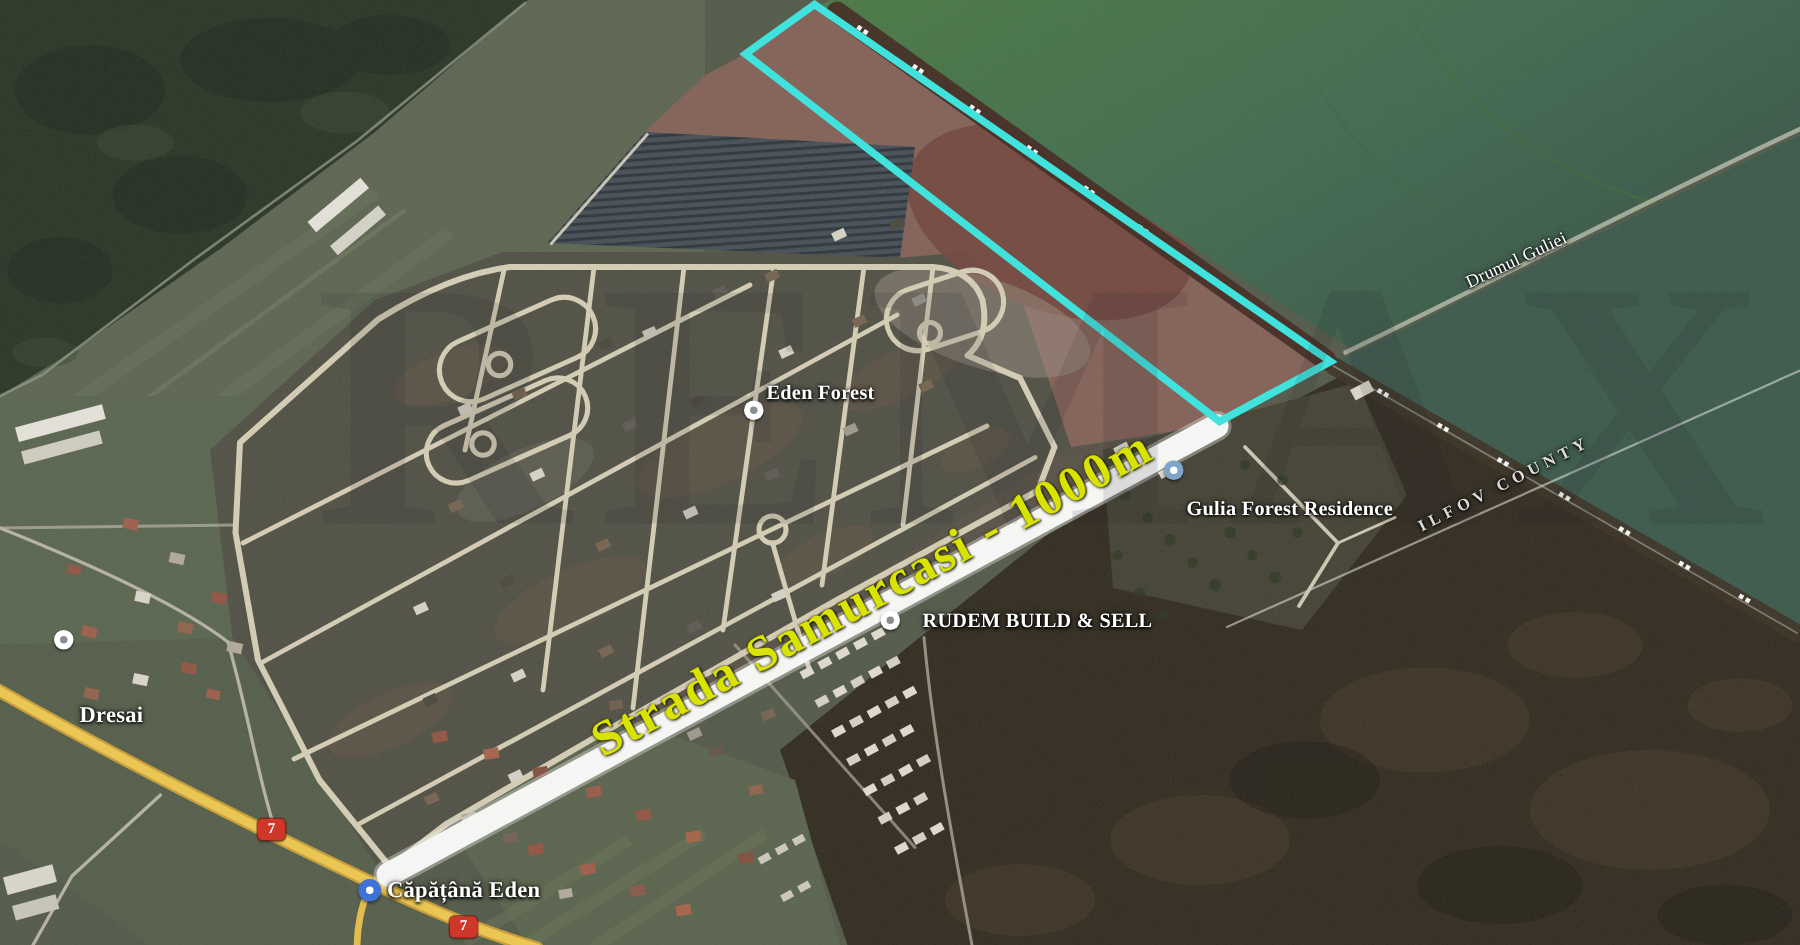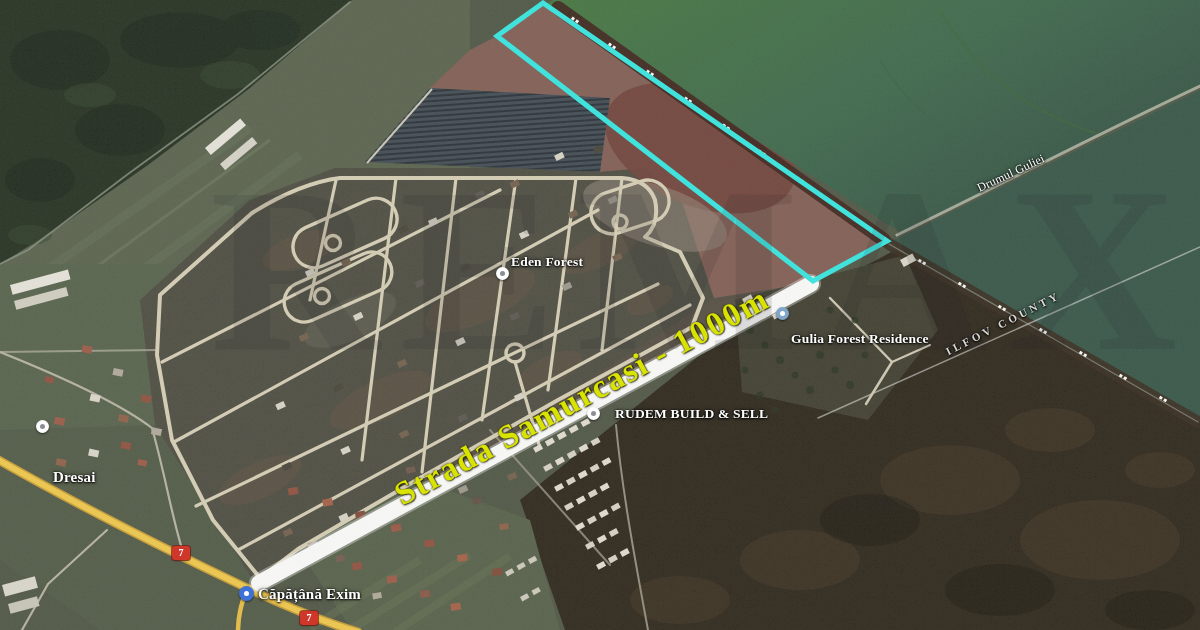--- a/index.html
+++ b/index.html
@@ -456,21 +456,21 @@
 <div class="label lbl-poi" style="left:602px;top:406px;margin-left:13px;">RUDEM BUILD &amp; SELL</div>
 
 <span class="poi poi-white" style="left:36px;top:420px;">
       <span class="dot"></span>
     </span>
 <div class="label lbl-big" style="left:53px;top:438px;margin-top:31px;">Dresai</div>
 
 <span class="poi poi-blue" style="left:239px;top:586px;width:15px;height:15px;">
       <span class="dot"></span>
     </span>
-<div class="label lbl-big" style="left:258px;top:586px;">Căpățână Exim</div>
+<div class="label lbl-big" style="left:258px;top:586px;">Căpățână Eden</div>
 
 <div class="label lbl-road" style="left:951px;top:166px;width:120px;text-align:center;transform:rotate(-25deg);">Drumul Guliei</div>
 
 <div class="label lbl-county" style="left:913px;top:317px;width:180px;transform:rotate(-27deg);">ILFOV COUNTY</div>
 
 <div class="shield" style="left:172px;top:546px;">7</div>
 <div class="shield" style="left:300px;top:611px;">7</div>
 
 <div class="street-annot">Strada Samurcasi - 1000m</div>
 

